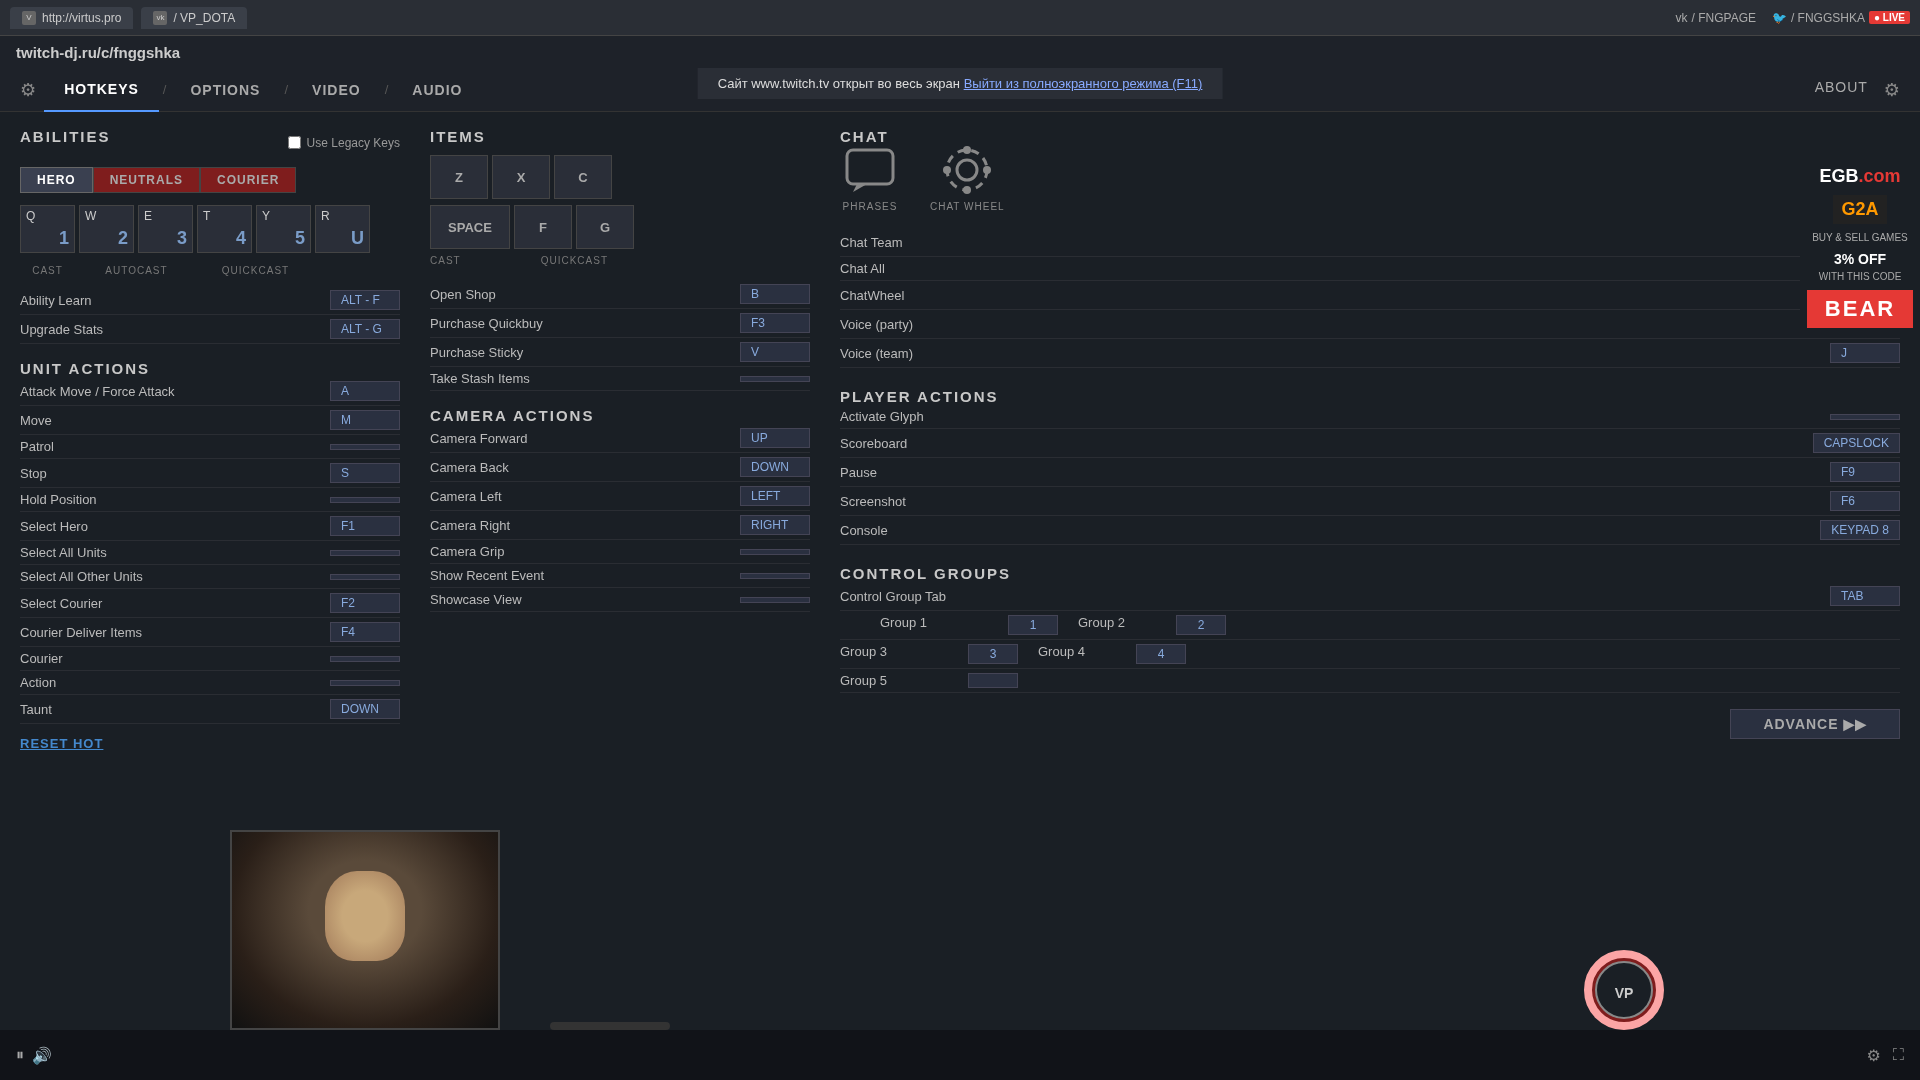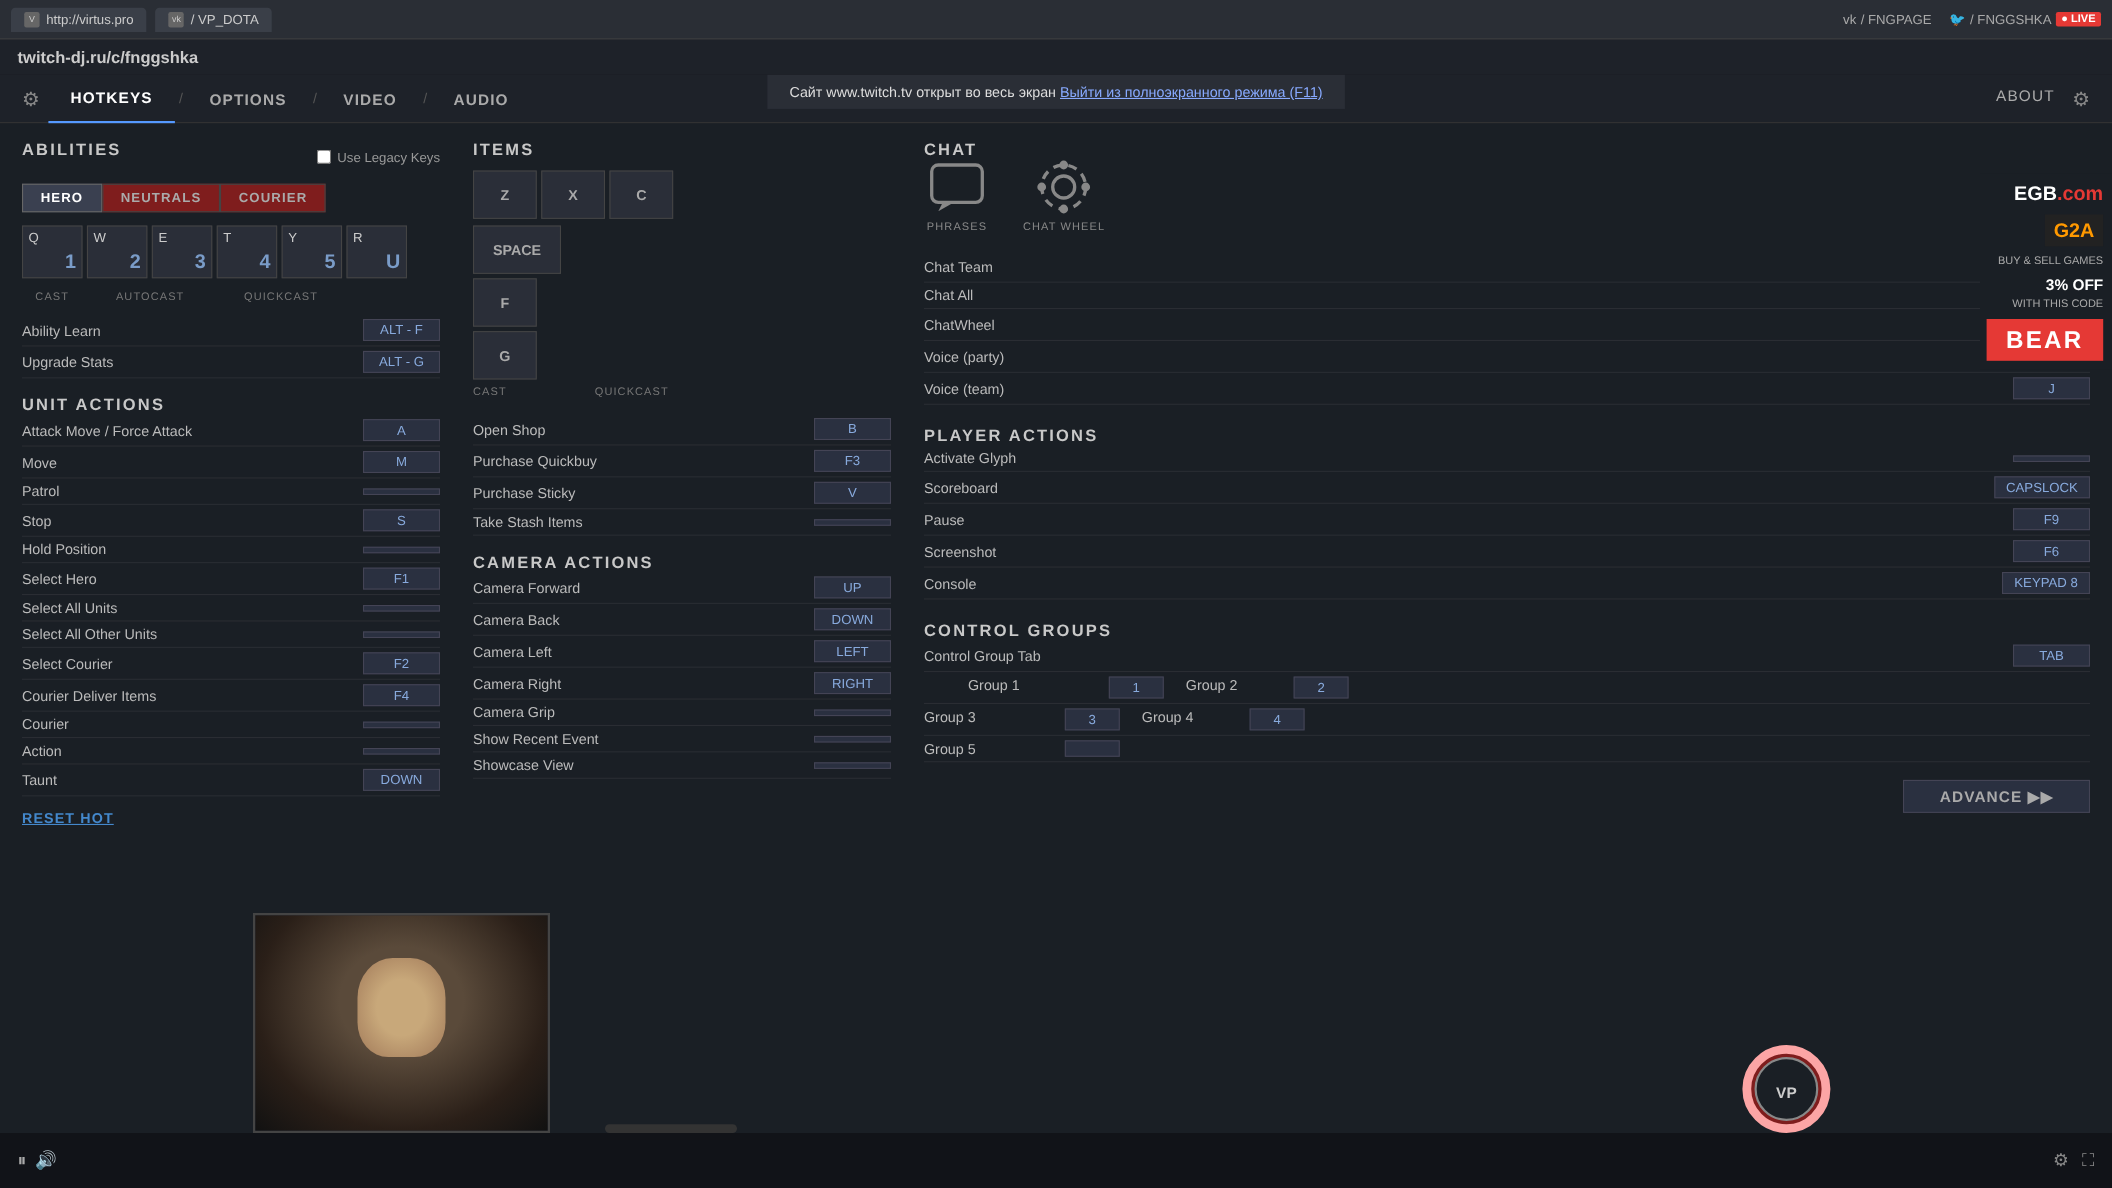--- a/index.html
+++ b/index.html
@@ -192,21 +192,21 @@
       border-bottom: 1px solid #2a2d33;
     }
     .hotkey-label { flex: 1; color: #bbb; font-size: 13px; }
     .hotkey-key {
       background: #2a3040;
       border: 1px solid #445;
       padding: 2px 10px;
       font-size: 12px;
       color: #88aadd;
       min-width: 70px;
-      text-align: center;
+      text-align: left;
     }
 
     
     .unit-actions-section { margin-top: 16px; }
 
     
     .mid-col { width: 380px; flex-shrink: 0; }
 
     
     .items-section {}
@@ -250,21 +250,21 @@
 
     
     .egb-ad {
       position: absolute;
       right: 0;
       top: 90px;
       width: 120px;
       background: #1a1f25;
       display: flex;
       flex-direction: column;
-      align-items: flex-end;
+      align-items: center;
       gap: 4px;
       padding: 8px;
     }
 
     
     .bottom-bar {
       position: absolute;
       bottom: 0;
       left: 0;
       right: 0;
@@ -525,21 +525,21 @@
 
       <div class="items-section">
         <span class="section-title">ITEMS</span>
 
         <div style="margin-top:10px;">
           <div class="item-slots-row">
             <div class="item-slot">Z</div>
             <div class="item-slot">X</div>
             <div class="item-slot">C</div>
           </div>
-          <div class="item-slots-row" style="margin-top:4px;flex-direction:column;">
+          <div class="item-slots-row" style="margin-top:4px;">
             <div class="item-slot wide">SPACE</div>
             <div class="item-slot">F</div>
             <div class="item-slot">G</div>
           </div>
           <div style="display:flex;gap:80px;margin-top:6px;margin-bottom:14px;">
             <span style="font-size:10px;color:#777;letter-spacing:1px;">CAST</span>
             <span style="font-size:10px;color:#777;letter-spacing:1px;">QUICKCAST</span>
           </div>
         </div>
 

